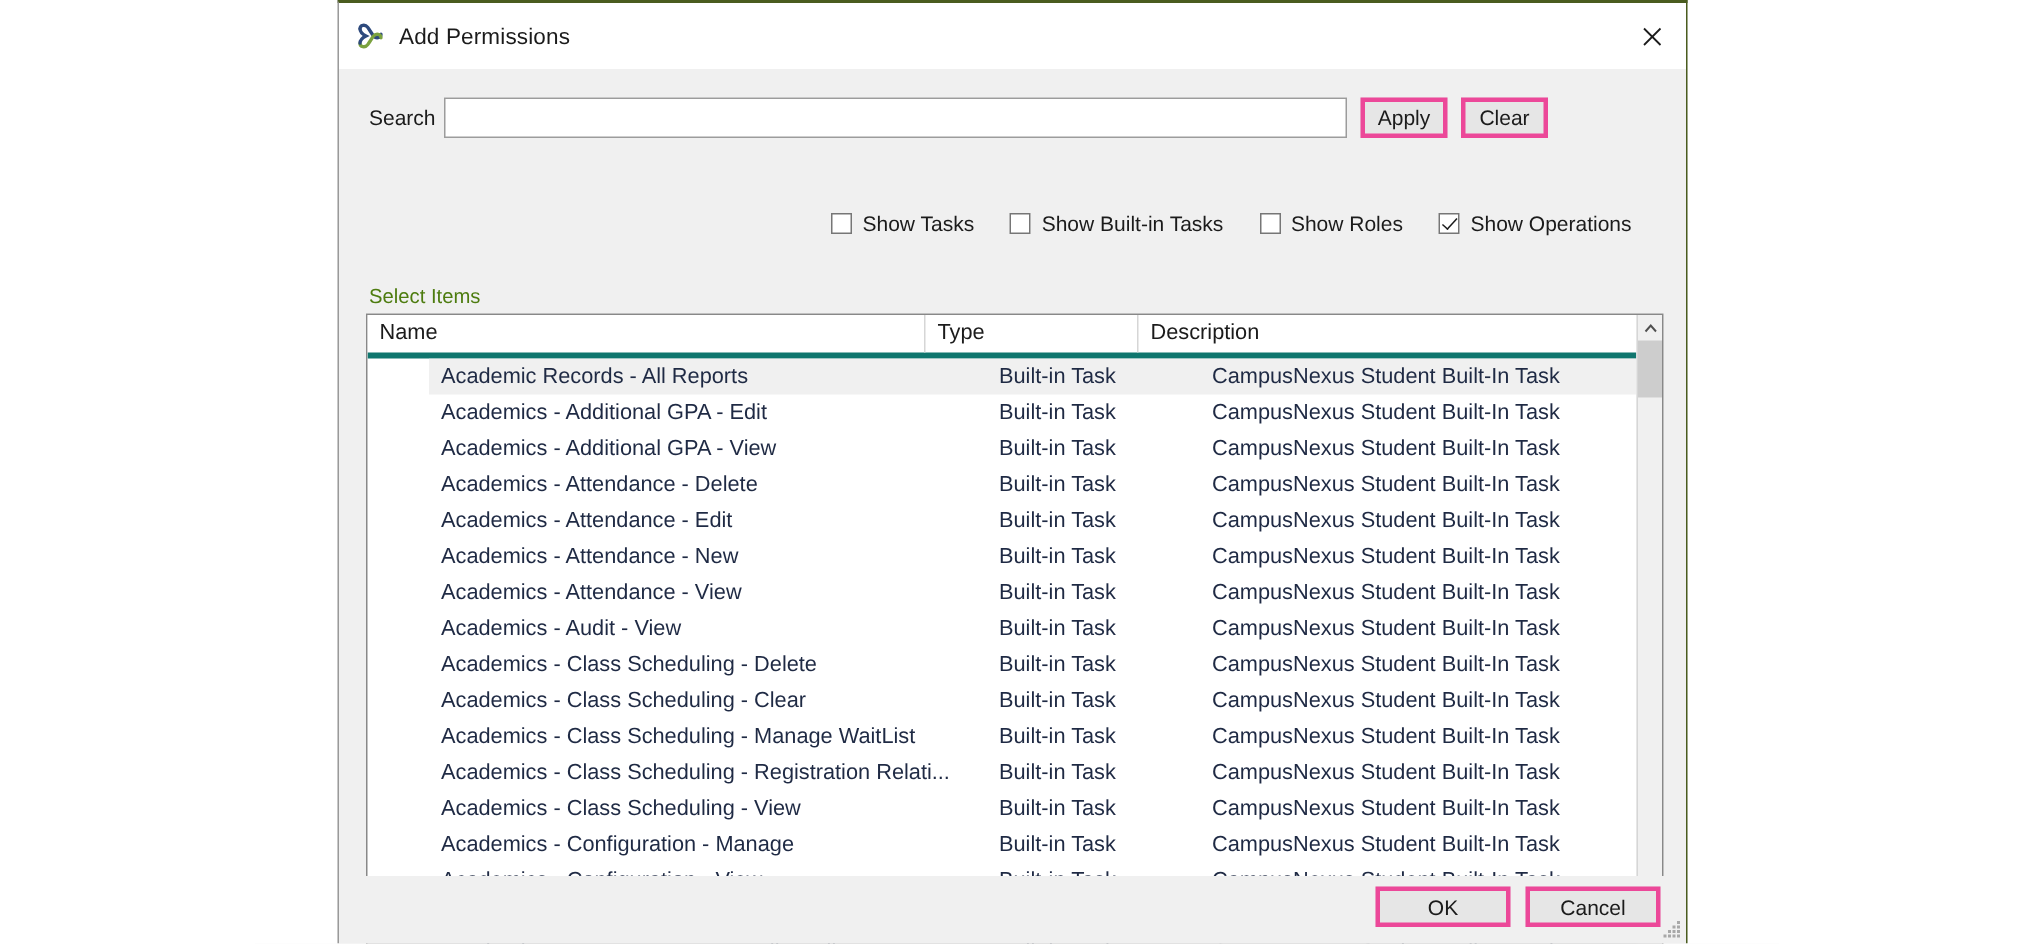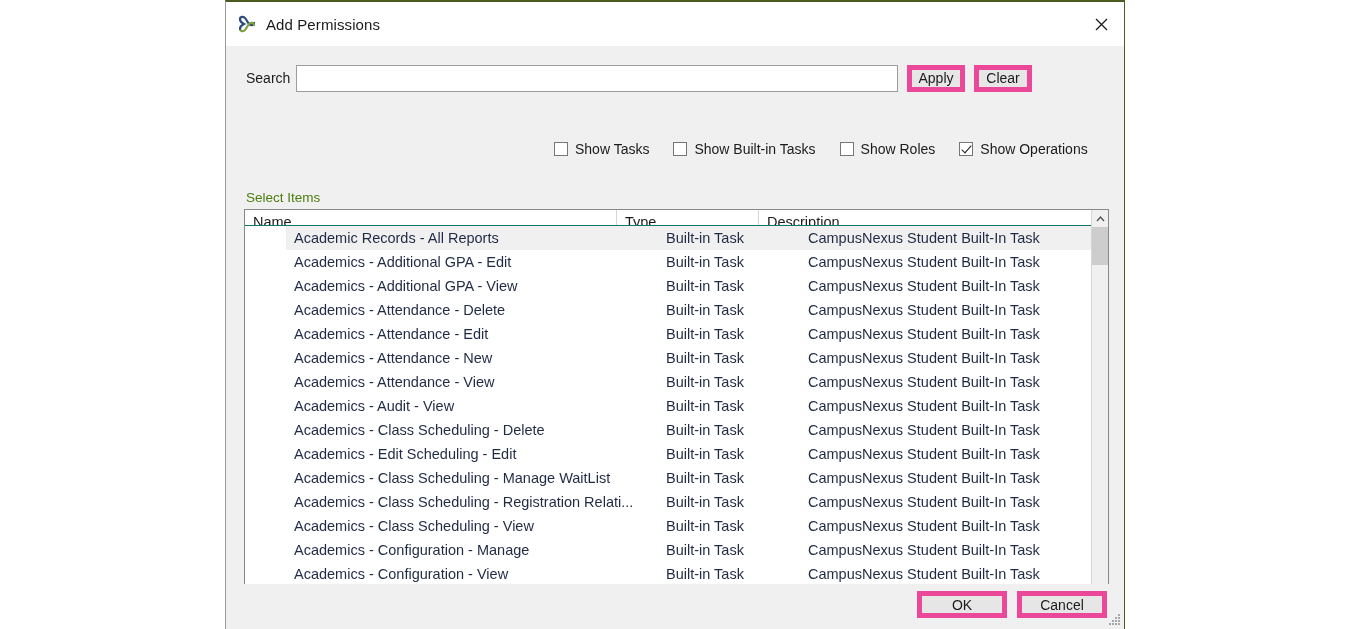--- a/index.html
+++ b/index.html
@@ -84,21 +84,21 @@
     color: #1b1b1b;
     padding: 0 4px;
     outline: none;
     flex: 0 0 auto;
   }
   .btn {
     font-family: "Liberation Sans", sans-serif;
     font-size: 14px;
     color: #1b1b1b;
     background: #e6e6e6;
-    border: 5px solid #ec4899;
+    border: 3px solid #ec4899;
     height: 27px;
     cursor: default;
     line-height: 1;
   }
   .btn-apply { width: 58px; margin-left: 9px; }
   .btn-clear { width: 58px; margin-left: 9px; }
 
   
   .check-row {
     position: absolute;
@@ -154,23 +154,23 @@
     display: flex;
     overflow: hidden;
   }
   .lv-main {
     flex: 1 1 auto;
     position: relative;
     overflow: hidden;
   }
   .lv-header {
     display: flex;
-    height: 16px;
-    background: #ffffff;
-    border-bottom: 1px solid #0f766e;
+    height: 29px;
+    background: #ffffff;
+    border-bottom: 4px solid #0f766e;
   }
   .hcell {
     font-size: 14.5px;
     color: #1b1b1b;
     padding: 4px 0 0 8px;
     border-right: 1px solid #d6d6d6;
     white-space: nowrap;
     overflow: hidden;
     cursor: default;
   }
@@ -357,21 +357,21 @@
                 <div class="cell c-name">Academics - Audit - View</div>
                 <div class="cell c-type">Built-in Task</div>
                 <div class="cell c-desc">CampusNexus Student Built-In Task</div>
               </div>
               <div class="row">
                 <div class="cell c-name">Academics - Class Scheduling - Delete</div>
                 <div class="cell c-type">Built-in Task</div>
                 <div class="cell c-desc">CampusNexus Student Built-In Task</div>
               </div>
               <div class="row">
-                <div class="cell c-name">Academics - Edit Scheduling - Edit</div>
+                <div class="cell c-name">Academics - Class Scheduling - Clear</div>
                 <div class="cell c-type">Built-in Task</div>
                 <div class="cell c-desc">CampusNexus Student Built-In Task</div>
               </div>
               <div class="row">
                 <div class="cell c-name">Academics - Class Scheduling - Manage WaitList</div>
                 <div class="cell c-type">Built-in Task</div>
                 <div class="cell c-desc">CampusNexus Student Built-In Task</div>
               </div>
               <div class="row">
                 <div class="cell c-name">Academics - Class Scheduling - Registration Relati...</div>

